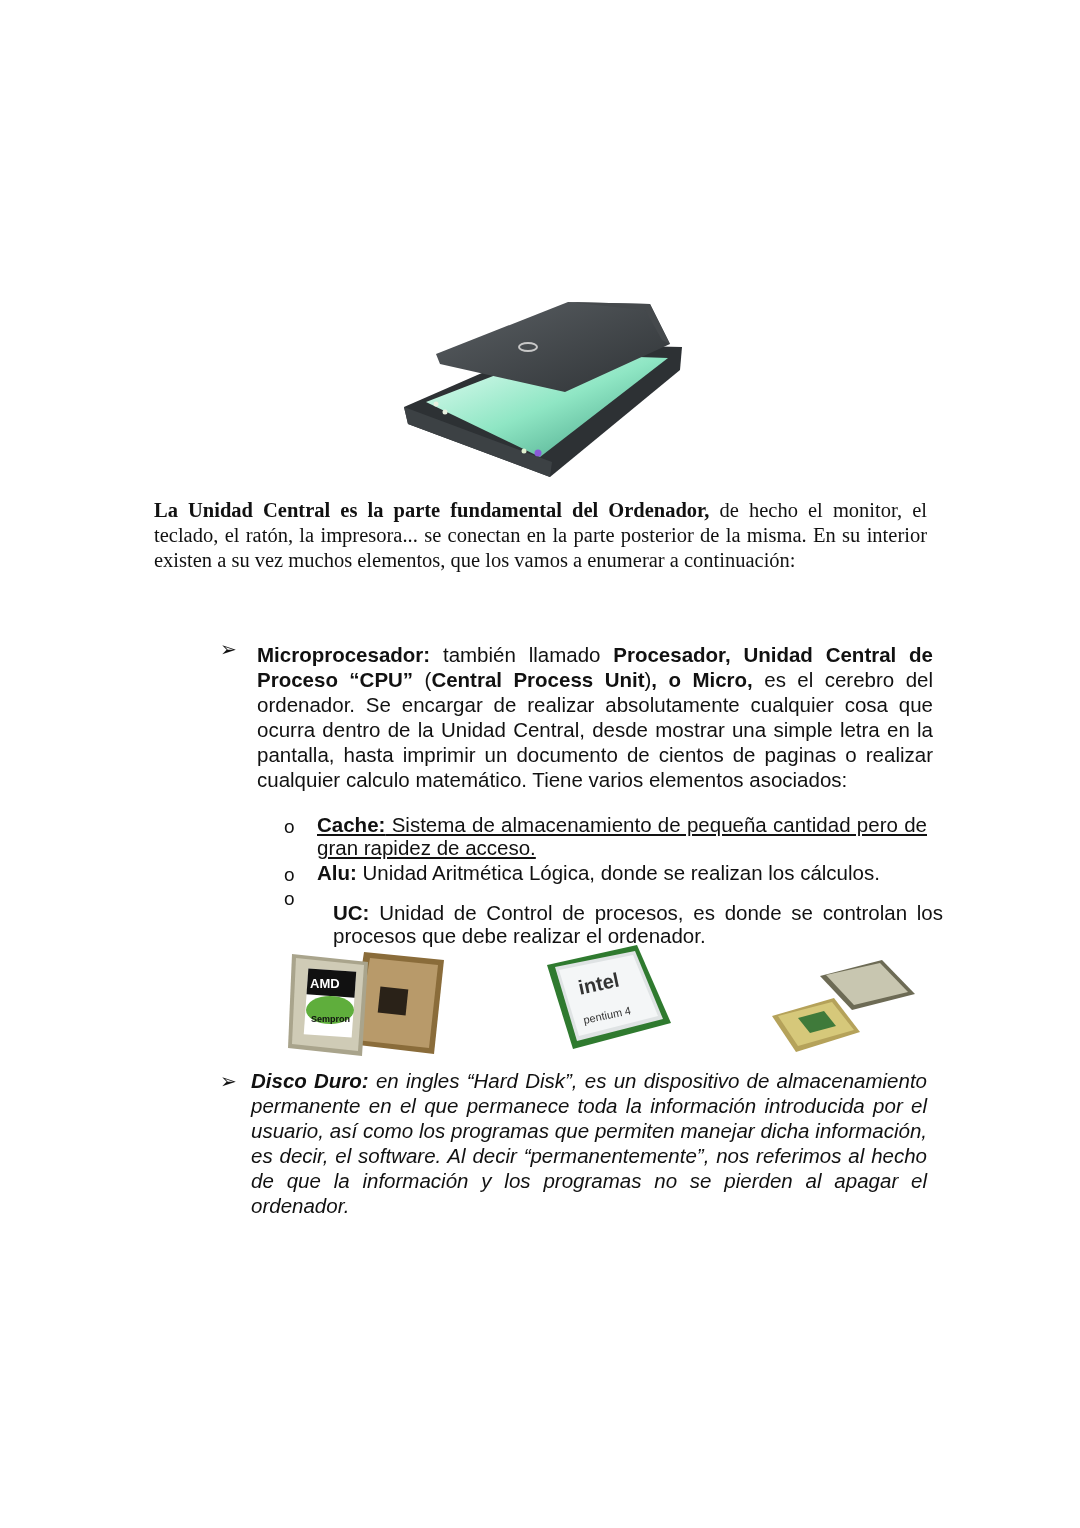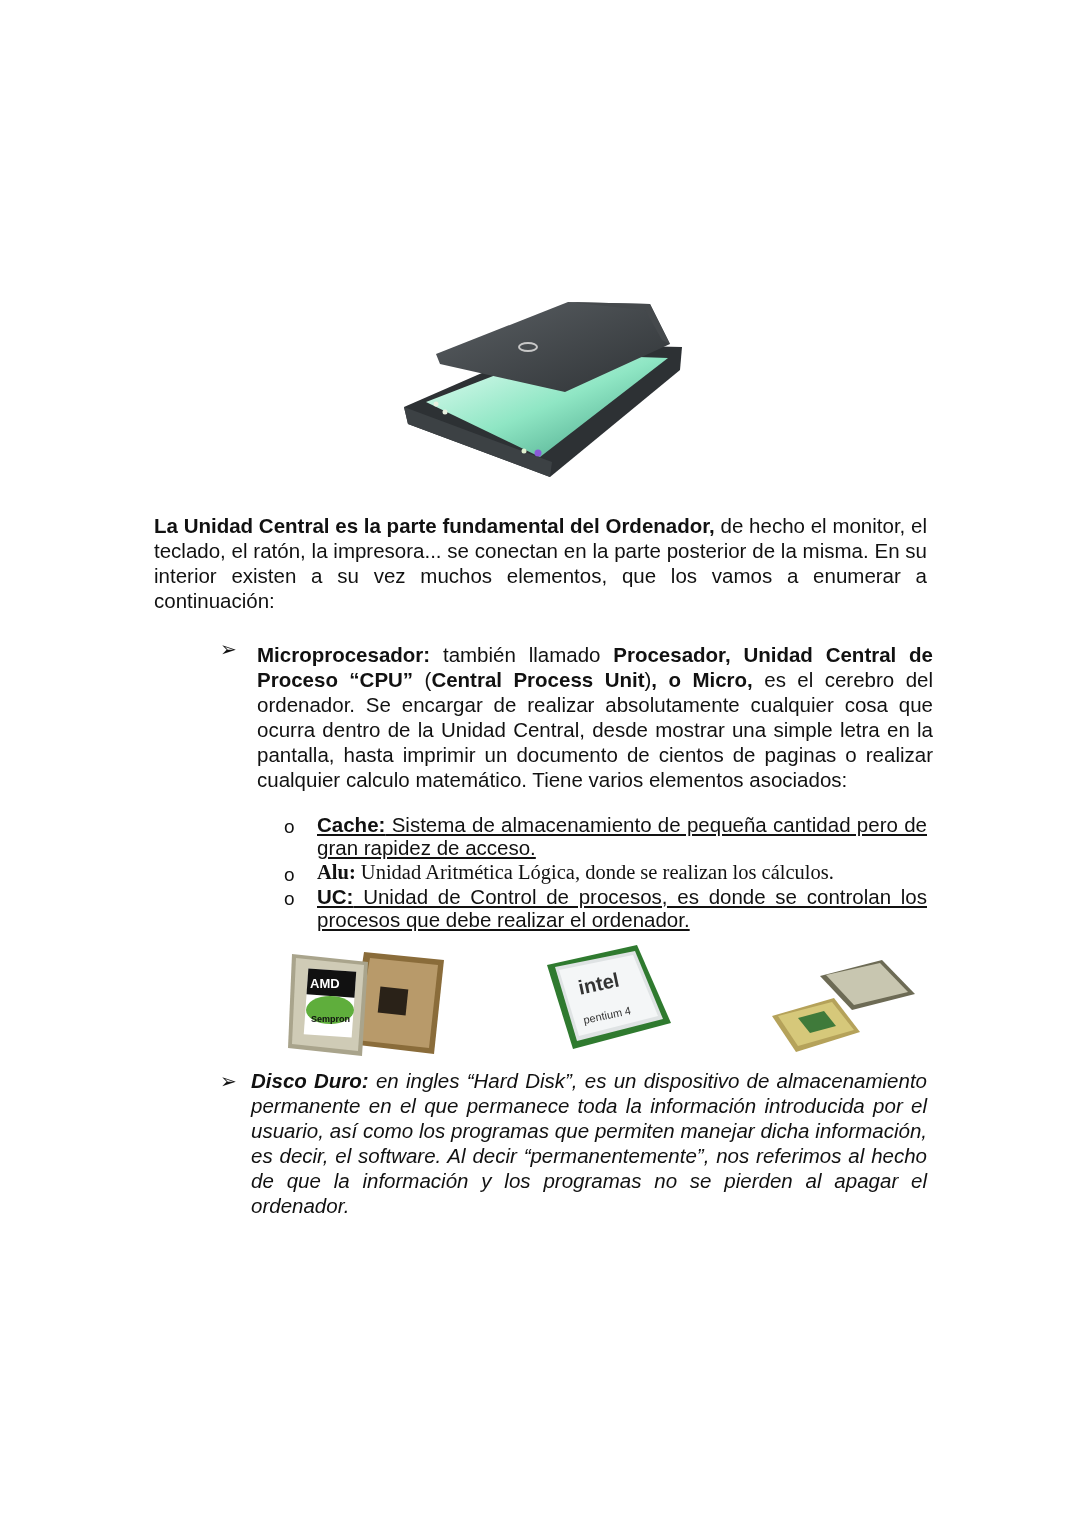--- a/index.html
+++ b/index.html
@@ -1,21 +1,21 @@
 <!DOCTYPE html>
 <html><head>
 <meta charset="utf-8">
 <style>
   html, body { margin: 0; padding: 0; background: #ffffff; }
   body { width: 1080px; height: 1528px; position: relative; overflow: hidden;
          font-family: "Liberation Sans", sans-serif; color: #111; }
   .abs { position: absolute; }
   .para { font-size: 20.5px; line-height: 25px; text-align: justify; text-align-last: left; }
   .para b { font-weight: bold; }
-  .intro { left: 154px; top: 513px; width: 773px; }
+  .intro { left: 154px; top: 498px; width: 773px; font-family: Liberation Serif, serif; }
   .bullet1 { left: 220px; font-size: 20px; line-height: 25px; }
   .item { left: 251px; width: 676px; }
   .sub-marker { left: 284px; font-size: 19px; line-height: 24px; }
   .sub { left: 317px; width: 610px; }
   .img { position: absolute; }
 </style>
 </head>
 <body>
 
 <div class="img" style="left:400px; top:292px; width:290px; height:190px;">
@@ -56,26 +56,26 @@
 <p class="abs para item" style="top:636px; margin:6px;">
   <b>Microprocesador:</b><span> también llamado </span><b>Procesador, Unidad Central de Proceso “CPU”</b><span> (</span><b>Central Process Unit</b><span>)</span><b>, o Micro,</b><span> es el cerebro del ordenador. Se encargar de realizar absolutamente  cualquier cosa que ocurra dentro de la Unidad Central, desde mostrar una simple letra en la pantalla, hasta imprimir un documento de cientos de paginas o realizar cualquier calculo matemático. Tiene varios elementos asociados:</span>
 </p>
 
 <span class="abs sub-marker" style="top:815px;">o</span>
 <p class="abs para sub" style="top:813px; margin:0; line-height:23px;text-decoration:underline;">
   <b>Cache:</b><span> Sistema de almacenamiento de pequeña  cantidad pero de gran rapidez de acceso.</span>
 </p>
 
 <span class="abs sub-marker" style="top:863px;">o</span>
-<p class="abs para sub" style="top:861px; margin:0; line-height:23px;font-family:Liberation Serif, serif;">
+<p class="abs para sub" style="top:861px; margin:0; line-height:23px;">
   <b>Alu:</b><span> Unidad Aritmética Lógica, donde se realizan los cálculos.</span>
 </p>
 
 <span class="abs sub-marker" style="top:887px;">o</span>
-<p class="abs para sub" style="top:885px; margin:0; line-height:23px;text-decoration:underline;">
+<p class="abs para sub" style="top:885px; margin:16px; line-height:23px;">
   <b>UC:</b><span> Unidad de Control de procesos, es donde se controlan los procesos que debe realizar el ordenador.</span>
 </p>
 
 <div class="img" style="left:284px; top:948px; width:165px; height:110px;">
   <svg width="165" height="110" viewBox="0 0 165 110">
     <path d="M80 4 L160 12 L150 106 L66 96 Z" fill="#8a6c3a"></path>
     <path d="M86 10 L154 17 L145 100 L72 92 Z" fill="#b89a6a"></path>
     <rect x="95" y="40" width="28" height="26" fill="#2a2218" transform="rotate(6 109 53)"></rect>
     <path d="M8 6 L84 14 L78 108 L4 100 Z" fill="#a9a48c"></path>
     <path d="M12 10 L80 17 L74 103 L8 96 Z" fill="#cfcbb6"></path>

